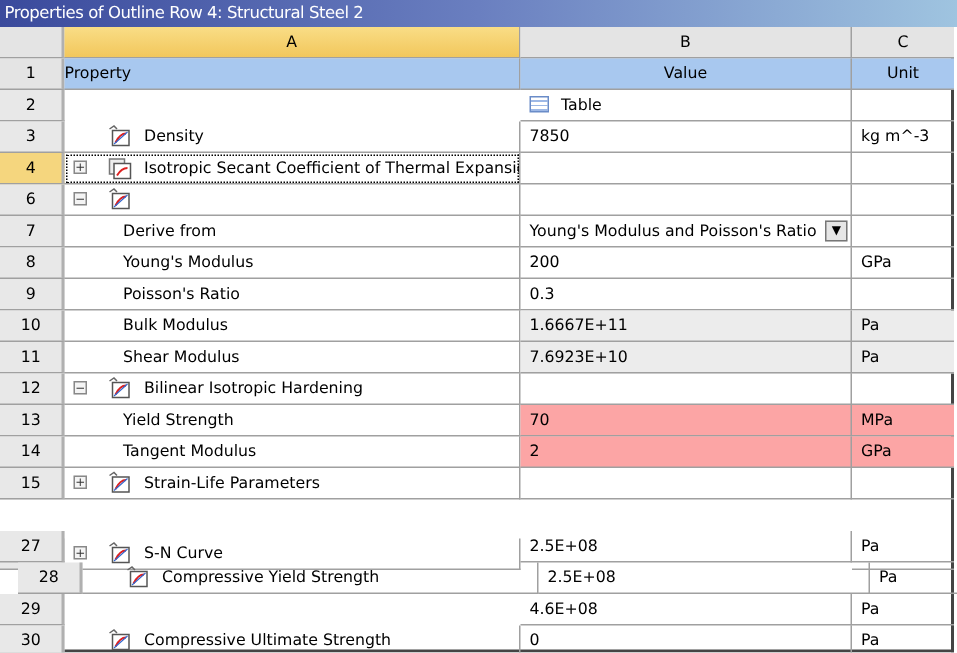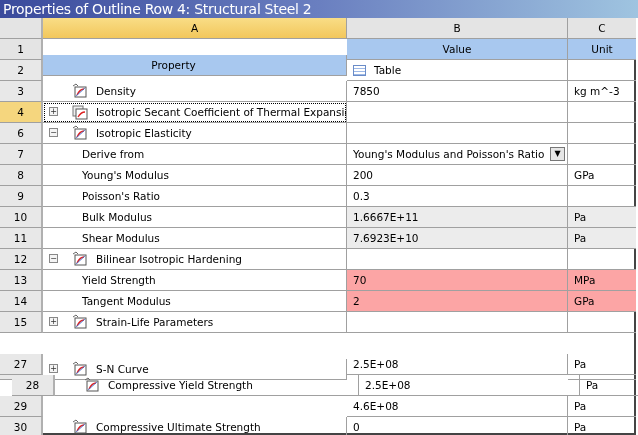--- a/index.html
+++ b/index.html
@@ -1,30 +1,30 @@
 <!DOCTYPE html>
 <html><head>
 <meta charset="utf-8">
 <style>
   * { box-sizing: border-box; margin: 0; padding: 0; }
   body { width: 638px; height: 435px; background: #ffffff; font-family: "DejaVu Sans", sans-serif; font-size: 10.5px; color: #000; overflow: hidden; position: relative; }
-  .titlebar { position: absolute; left: 0; top: 0; width: 638px; height: 18px; background: linear-gradient(to right, #3a4a9c 0%, #6a7fc0 50%, #9fc4e0 100%); color: #fff; font-size: 14px; line-height: 18px; padding-left: 3px; letter-spacing: -0.3px; }
+  .titlebar { position: absolute; left: 0; top: 0; width: 638px; height: 18px; background: linear-gradient(to right, #3a4a9c 0%, #6a7fc0 50%, #9fc4e0 100%); color: #fff; font-size: 11px; line-height: 18px; padding-left: 3px; letter-spacing: -0.3px; }
   .grid { position: absolute; left: 0; top: 18px; width: 636px; border-right: 2px solid #444; border-bottom: 2px solid #444; height: 417px; }
   .row { position: absolute; left: 0; width: 636px; height: 21px; }
   .cell { position: absolute; top: 0; height: 21px; border-right: 1px solid #a0a0a0; border-bottom: 1px solid #a0a0a0; line-height: 20px; white-space: nowrap; overflow: hidden; }
   .c-num { left: 0; width: 43px; background: #e8e8e8; text-align: center; border-right: 2px solid #b0b0b0; }
   .c-a { left: 43px; width: 304px; }
   .c-b { left: 347px; width: 221px; padding-left: 6px; }
   .c-c { left: 568px; width: 68px; padding-left: 6px; border-right: none; }
   .hdr .c-num { background: #e4e4e4; }
   .hdr .c-a { background: linear-gradient(#f9dd86, #f2c75c); text-align: center; }
   .hdr .c-b, .hdr .c-c { background: #e4e4e4; text-align: center; padding-left: 0; }
   .colname .cell { background: #a8c8ef; text-align: center; padding-left: 0; }
   .colname .c-num { background: #e4e4e4; }
-  .colname .c-a { text-align: center; padding-right: 42px; margin-top: 16px; }
+  .colname .c-a { text-align: left; padding-right: 42px; }
   .sel .c-num { background: #f5d67e; }
   .gray .c-b, .gray .c-c { background: #ececec; }
   .yellow .c-b, .yellow .c-c { background: #fca5a5; }
   .exp { position: absolute; left: 6px; top: 5px; width: 9px; height: 9px; border: 1px solid #888; background: #f4f4f4; font-size: 8px; line-height: 7px; text-align: center; color: #333; }
   .picon { position: absolute; left: 29px; top: 2px; width: 16px; height: 16px; }
   .lbl { position: absolute; left: 53px; }
   .lbl2 { position: absolute; left: 39px; }
   .focus { outline: 1px dotted #000; outline-offset: -2px; }
   .tblicon { display: inline-block; width: 13px; height: 11px; vertical-align: -2px; margin-right: 8px; border: 1px solid #6a8cc8; background: repeating-linear-gradient(#fff 0 2px, #9db8e6 2px 3px); }
   .dd-btn { position: absolute; right: 2px; top: 3px; width: 15px; height: 14px; border: 1px solid #777; background: #e6e6e6; font-size: 8px; text-align: center; line-height: 12px; }
@@ -84,21 +84,20 @@
       <div class="row" style="top: 105px;">
     <div class="cell c-num">6</div>
     <div class="cell c-a">
           <span class="exp">−</span>
           <span class="picon"><svg width="16" height="16" viewBox="0 0 16 16">
               <rect x="3" y="4" width="11" height="10" fill="#fff" stroke="#555"></rect>
               <path d="M1 3 L4 1 L6 3" fill="none" stroke="#666"></path>
               <path d="M5 12 Q8 6 12 6" fill="none" stroke="#d22" stroke-width="1.3"></path>
               <path d="M4 13 L13 5" stroke="#36c" stroke-width="0.8"></path>
             </svg></span>
-          <span class="lbl">Isotropic Elasticity</span>
         </div>
     <div class="cell c-b"><span></span></div>
     <div class="cell c-c"></div>
   </div>
       <div class="row" style="top: 126px;">
     <div class="cell c-num">7</div>
     <div class="cell c-a">
           <span class="lbl2">Derive from</span>
         </div>
     <div class="cell c-b"><span>Young's Modulus and Poisson's Ratio</span><span class="dd-btn">▼</span></div>

